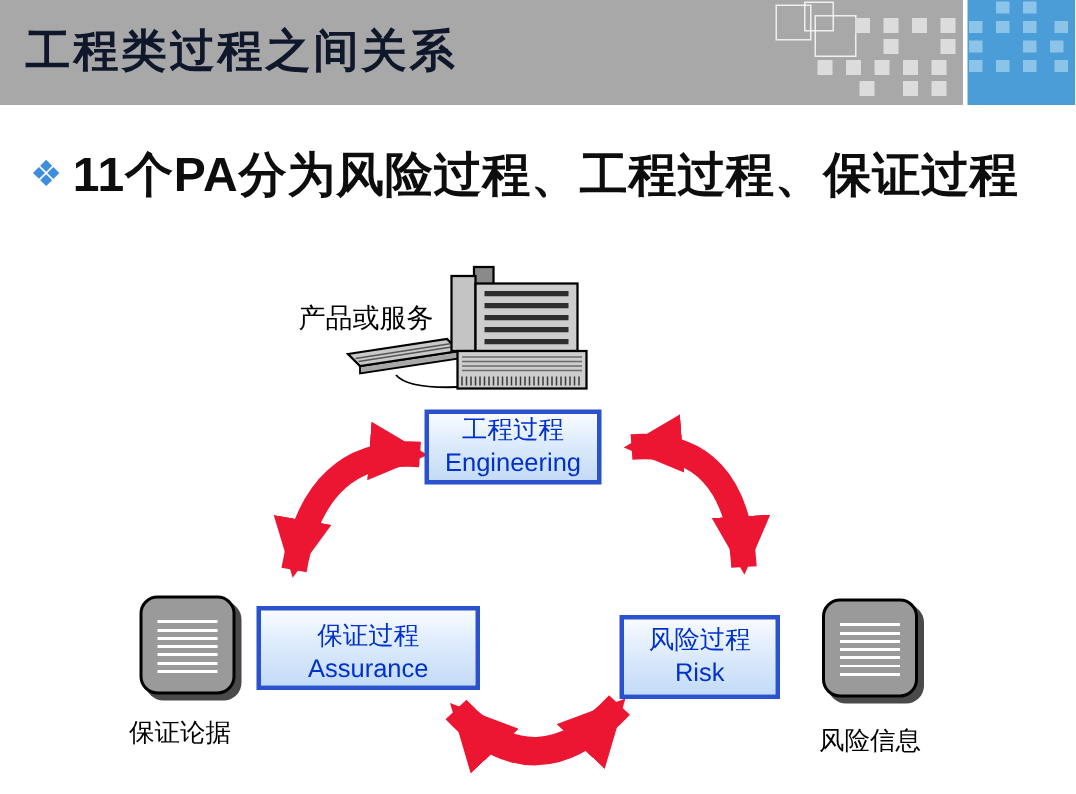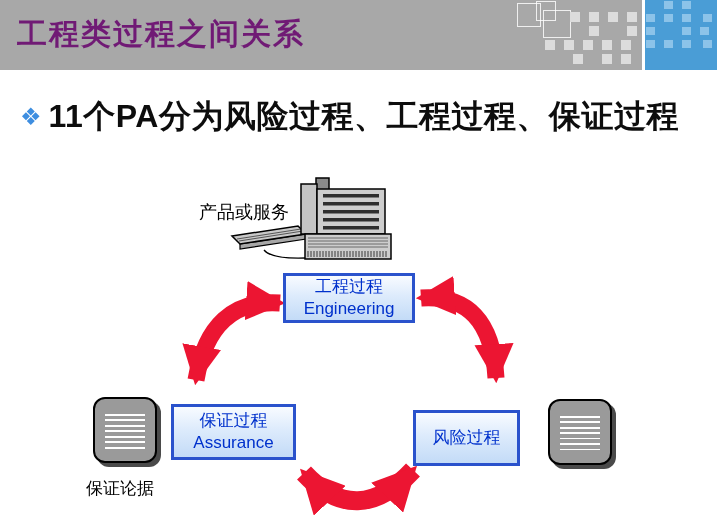--- a/index.html
+++ b/index.html
@@ -8,21 +8,21 @@
     font-family:"Liberation Sans","DejaVu Sans",sans-serif; overflow:hidden;
   }
 
   
   .header-bar {
     position:absolute; left:0; top:0; width:642px; height:70px;
     background:#a8a8a8;
   }
   .header-title {
     position:absolute; left:17px; top:14px;
-    font-size:30px; font-weight:bold; color:#701a75; letter-spacing:2px;
+    font-size:30px; font-weight:bold; color:#0f172a; letter-spacing:2px;
     white-space:nowrap;
   }
   .outline-sq { position:absolute; border:1px solid rgba(255,255,255,0.82); }
   #osq1 { left:517px; top:3px;  width:22px; height:22px; }
   #osq2 { left:536px; top:1px;  width:18px; height:18px; }
   #osq3 { left:543px; top:10px; width:26px; height:26px; }
   .gray-dots {
     position:absolute; left:570px; top:12px; width:10px; height:10px; background:#dcdcdc;
     box-shadow:
       19px 0 #dcdcdc, 38px 0 #dcdcdc, 57px 0 #dcdcdc,
@@ -60,22 +60,22 @@
   .arrows-layer { position:absolute; left:0; top:0; width:717px; height:529px; z-index:1; }
 
   .pnode {
     position:absolute; z-index:2; box-sizing:border-box;
     border:3px solid #2a52cc;
     background:linear-gradient(180deg,#f8fbff 0%,#ddebfc 45%,#c3dbf7 100%);
     color:#0031cc; text-align:center;
     display:flex; flex-direction:column; justify-content:center;
     font-size:17px; line-height:1.3; white-space:nowrap;
   }
-  #node-engineering { left:283px; top:273px; width:132px; height:50px; }
-  #node-assurance   { left:171px; top:404px; width:125px; height:56px; }
+  #node-engineering { left:283px; top:273px; width:118px; height:50px; }
+  #node-assurance   { left:171px; top:404px; width:149px; height:56px;justify-content:flex-end; }
   #node-risk        { left:413px; top:410px; width:107px; height:56px; }
 
   .doc-icon {
     position:absolute; z-index:2; width:60px; height:62px;
     background:#9a9a9a; border:2px solid #000; border-radius:12px;
     box-shadow:4px 4px 0 #4a4a4a;
   }
   .doc-lines {
     position:absolute; left:10px; right:10px; top:11px; bottom:11px;
     background:repeating-linear-gradient(180deg, rgba(0,0,0,0) 0 3.5px, #ffffff 3.5px 5.5px);
@@ -181,24 +181,26 @@
   <div class="pnode" id="node-engineering">
     <div>工程过程</div>
     <div>Engineering</div>
   </div>
   <div class="pnode" id="node-assurance">
     <div>保证过程</div>
     <div>Assurance</div>
   </div>
   <div class="pnode" id="node-risk">
     <div>风险过程</div>
+    <div>Risk</div>
   </div>
 
   <div class="doc-icon" id="doc-left">
     <div class="doc-lines"></div>
   </div>
   <div class="doc-icon" id="doc-right">
     <div class="doc-lines"></div>
   </div>
 
   <div class="out-label" id="label-assurance-evidence">保证论据</div>
+  <div class="out-label" id="label-risk-info">风险信息</div>
 
 </div>
 
 </body></html>

